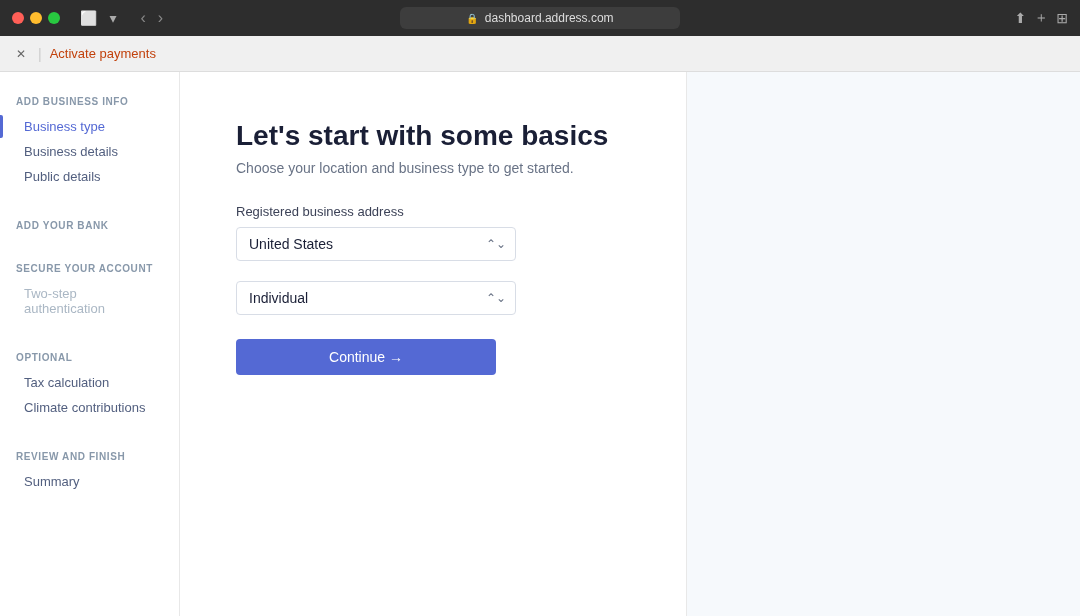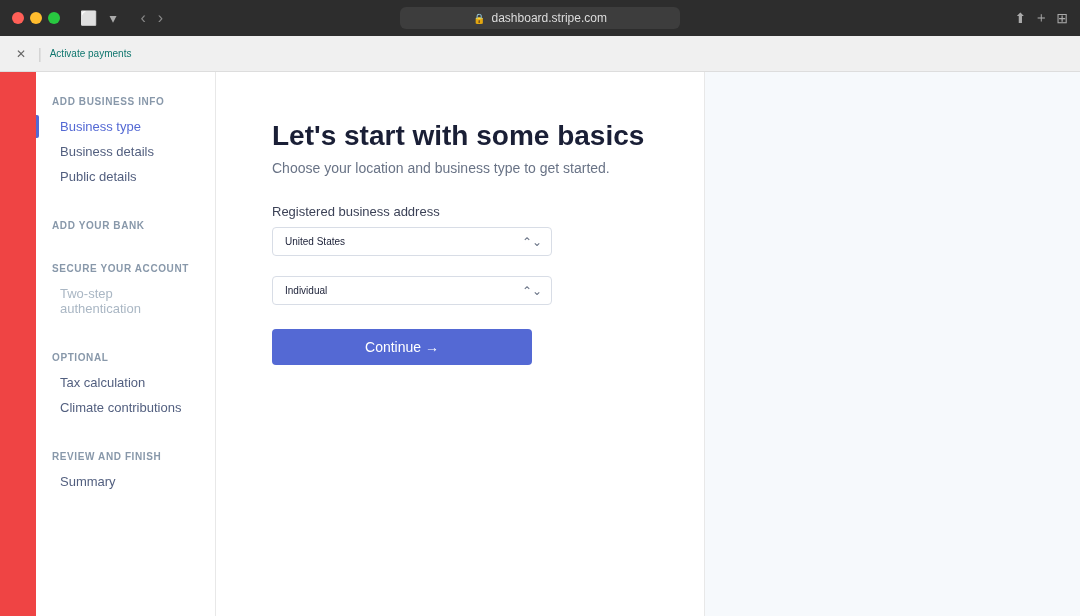--- a/index.html
+++ b/index.html
@@ -64,28 +64,27 @@
       display: flex;
       align-items: center;
       padding: 0 12px;
       border-bottom: 1px solid #ddd;
       gap: 8px;
     }
     .tab-close-btn {
       background: none; border: none; color: #666; cursor: pointer; font-size: 12px; padding: 0 4px;
     }
     .tab-separator { color: #ccc; font-size: 14px; }
-    .tab-title { font-size: 10px; color: #0f766e; }
+    .tab-title { font-size: 13px; color: #c2410c; }
 
     
     .app-container {
       display: flex;
       height: calc(616px - 72px);
-      background: #ef4444;
-      padding-left: 36px;
+      background: #1d4ed8;
     }
 
     
     .sidebar {
       width: 180px;
       min-width: 180px;
       background: #fff;
       padding: 24px 16px;
       border-right: 1px solid #e8e8e8;
       overflow-y: auto;
@@ -155,21 +154,21 @@
       display: block;
     }
 
     .select-wrapper {
       position: relative;
       width: 280px;
     }
     .form-select {
       width: 100%;
       padding: 8px 32px 8px 12px;
-      font-size: 10px;
+      font-size: 14px;
       color: #1a1f36;
       background: #fff;
       border: 1px solid #d8dde6;
       border-radius: 4px;
       appearance: none;
       cursor: pointer;
       outline: none;
     }
     .select-chevron {
       position: absolute;
@@ -217,21 +216,21 @@
   <div class="browser-toolbar-group">
     <span class="browser-icon-btn">⬜</span>
     <span class="browser-icon-btn">▾</span>
   </div>
   <div class="browser-toolbar-group">
     <button class="browser-icon-btn nav-btn">‹</button>
     <button class="browser-icon-btn nav-btn">›</button>
   </div>
   <div class="address-bar">
     <span class="address-bar-lock">🔒</span>
-    <span class="address-bar-url">dashboard.stripe.com</span>
+    <span class="address-bar-url">dashboard.address.com</span>
   </div>
   <div class="browser-right-icons">
     <span class="browser-right-icon">⬆</span>
     <span class="browser-right-icon">＋</span>
     <span class="browser-right-icon">⊞</span>
   </div>
 </div>
 
 <div class="tab-bar">
   <button class="tab-close-btn">✕</button>

